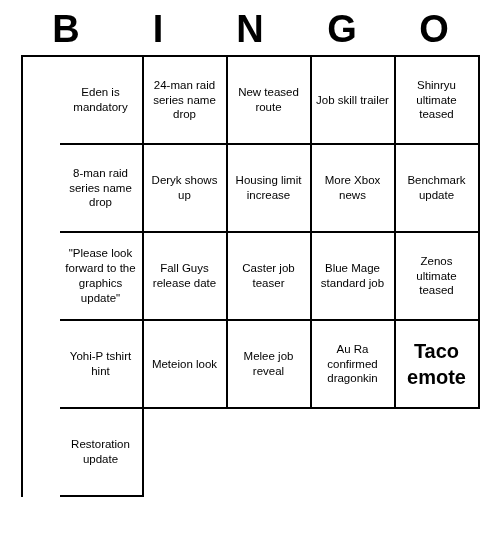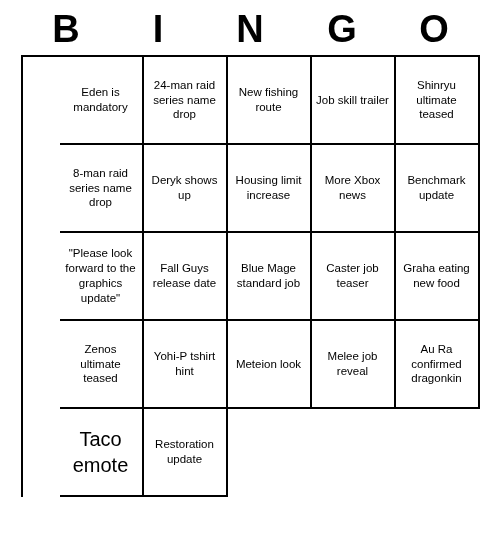--- a/index.html
+++ b/index.html
@@ -38,50 +38,49 @@
       display: flex;
       align-items: center;
       justify-content: center;
       text-align: center;
       padding: 4px;
       font-size: 11.5px;
       line-height: 1.3;
     }
     .cell.large-text {
       font-size: 20px;
-      font-weight: normal;
+      font-weight: bold;
     }
   </style>
 </head>
 <body>
 
 <div class="bingo-title">
   <span class="bingo-letter">B</span>
   <span class="bingo-letter">I</span>
   <span class="bingo-letter">N</span>
   <span class="bingo-letter">G</span>
   <span class="bingo-letter">O</span>
 </div>
 
 <div class="bingo-grid">
 <div class="cell">Eden is mandatory</div>
     <div class="cell">24-man raid series name drop</div>
-    <div class="cell">New fishing route</div>
+    <div class="cell">New teased route</div>
     <div class="cell">Job skill trailer</div>
     <div class="cell">Shinryu ultimate teased</div>
     <div class="cell">8-man raid series name drop</div>
     <div class="cell">Deryk shows up</div>
     <div class="cell">Housing limit increase</div>
     <div class="cell">More Xbox news</div>
     <div class="cell">Benchmark update</div>
     <div class="cell">"Please look forward to the graphics update"</div>
     <div class="cell">Fall Guys release date</div>
+    <div class="cell">Caster job teaser</div>
     <div class="cell">Blue Mage standard job</div>
-    <div class="cell">Caster job teaser</div>
-    <div class="cell">Graha eating new food</div>
     <div class="cell">Zenos ultimate teased</div>
     <div class="cell">Yohi-P tshirt hint</div>
     <div class="cell">Meteion look</div>
     <div class="cell">Melee job reveal</div>
     <div class="cell">Au Ra confirmed dragonkin</div>
     <div class="cell large-text">Taco emote</div>
     <div class="cell">Restoration update</div>
   </div>
 
 </body></html>

